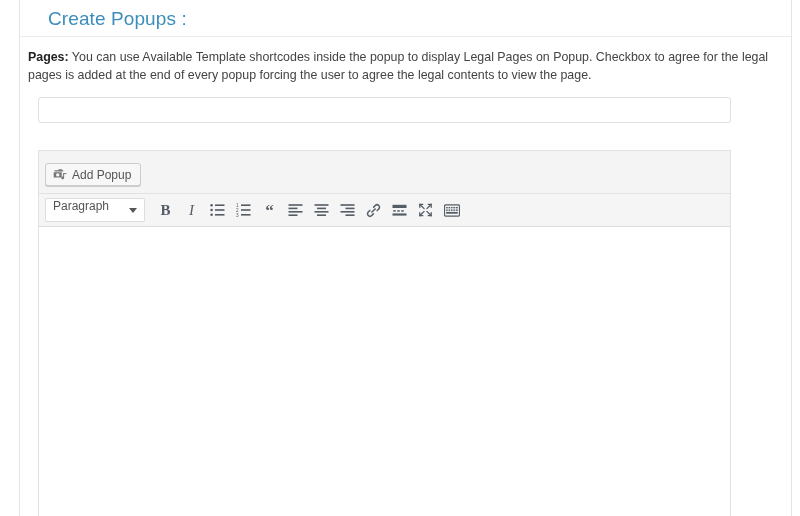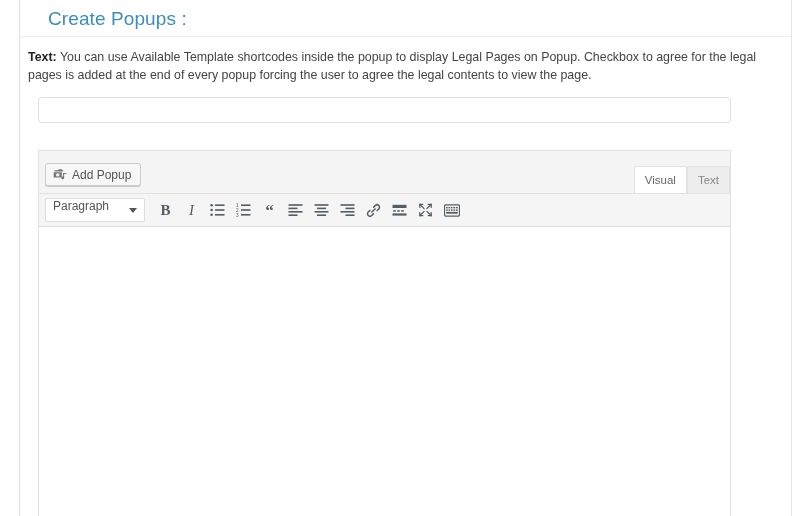--- a/index.html
+++ b/index.html
@@ -234,44 +234,40 @@
 <div id="page">
 
   <div class="rail rail-left"></div>
   <div class="rail rail-right"></div>
 
   <div id="box-header">
     <div id="page-title">Create Popups :</div>
   </div>
 
   <div id="note">
-    <span class="note-label">Text:</span><span> You can use Available Template shortcodes inside the popup to display Legal Pages on Popup. Checkbox to agree for the legal pages is added at the end of every popup forcing the user to agree the legal contents to view the page.</span>
+    <span class="note-label">Pages:</span><span> You can use Available Template shortcodes inside the popup to display Legal Pages on Popup. Checkbox to agree for the legal pages is added at the end of every popup forcing the user to agree the legal contents to view the page.</span>
   </div>
 
   <input id="title-input" type="text" placeholder="" style="">
 
   <div id="editor-wrap">
 
     <div id="media-row">
 
       <div id="add-media-btn">
         <span class="media-ico">
           <svg width="14" height="14" viewBox="0 0 20 20" aria-hidden="true">
             <path fill="#777777" d="M2.1 3.2h5.2l1.1-1.4h4.1l1 1.4h1.1v1.9H2.1zM1 6.1h11.6v7.5H1zm5.8 6.2a2.45 2.45 0 1 0 0-4.9 2.45 2.45 0 0 0 0 4.9z"></path>
             <path fill="#777777" d="M14.4 7.1h1.5v7.1a2 2 0 1 1-1.5-1.93z"></path>
             <path fill="#777777" d="M15.9 7.1h3.2v1.6h-3.2z"></path>
           </svg>
         </span>
         <span>Add Popup</span>
       </div>
 
-      <div id="editor-tabs">
-        <div class="ed-tab active">Visual</div>
-        <div class="ed-tab">Text</div>
-      </div>
     </div>
 
     <div id="toolbar">
 
       <div id="format-select">
         <span>Paragraph</span>
         <span class="caret"></span>
       </div>
 
       <div class="tb-btn">

